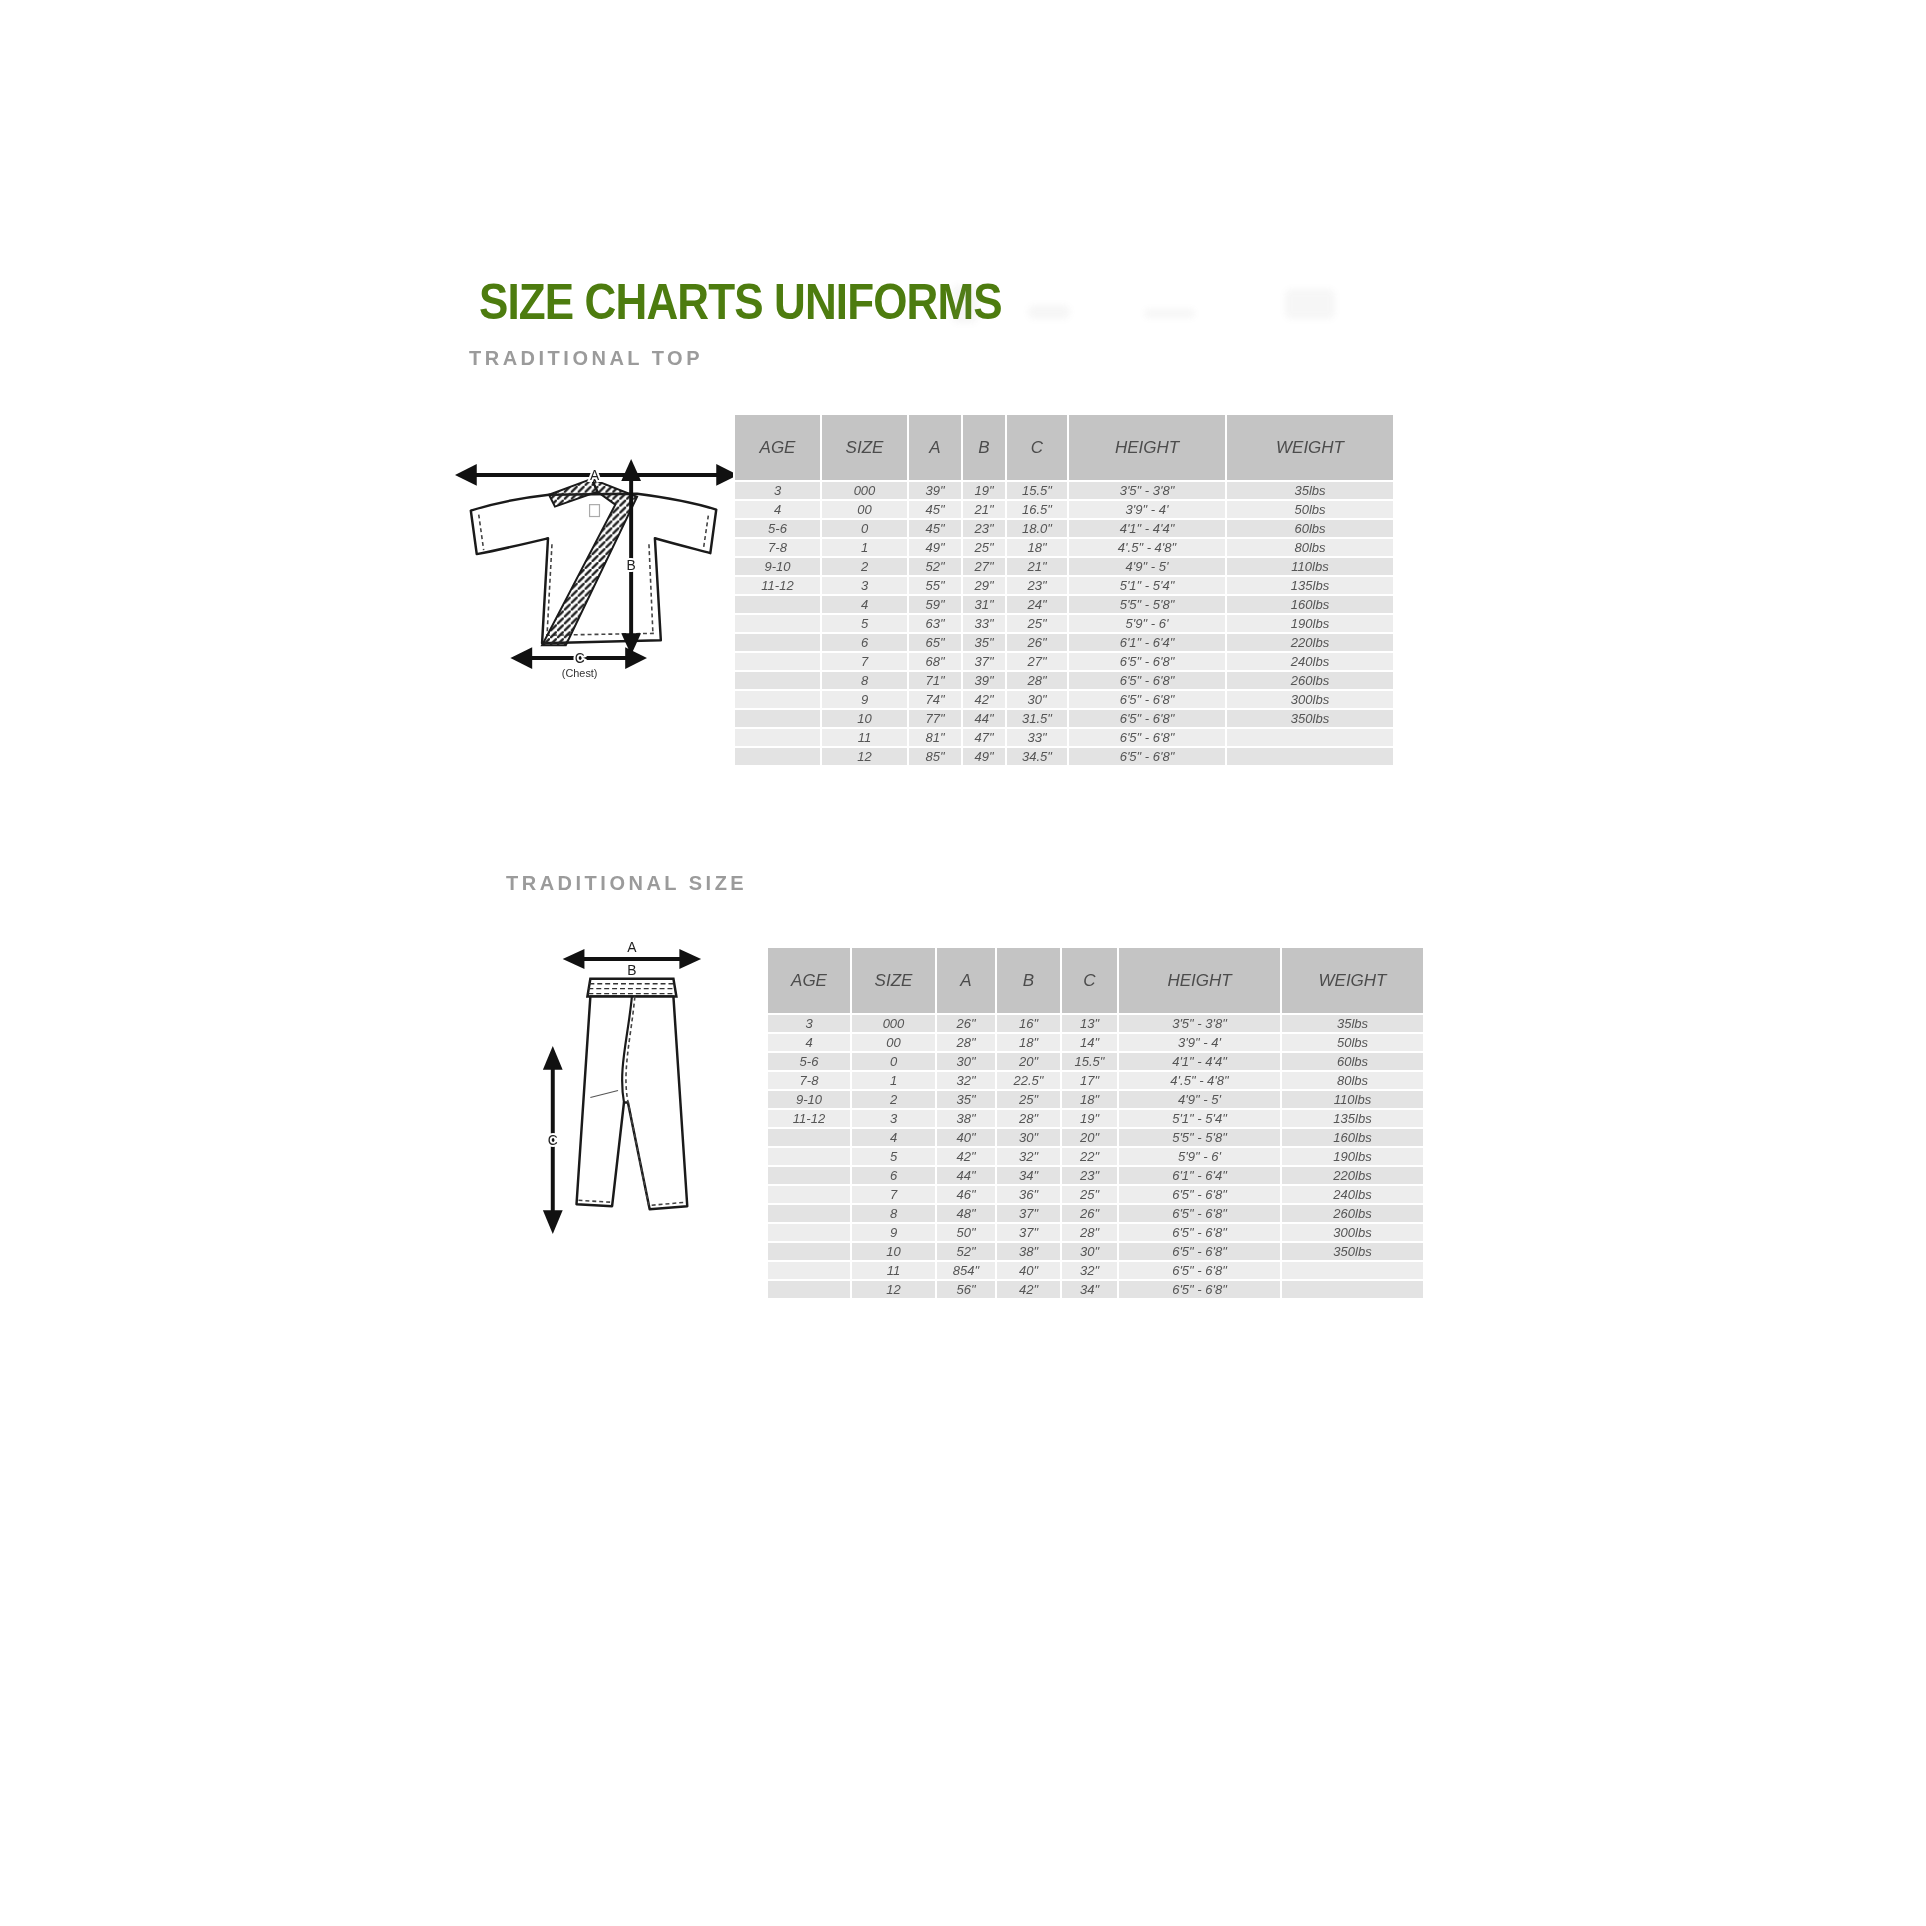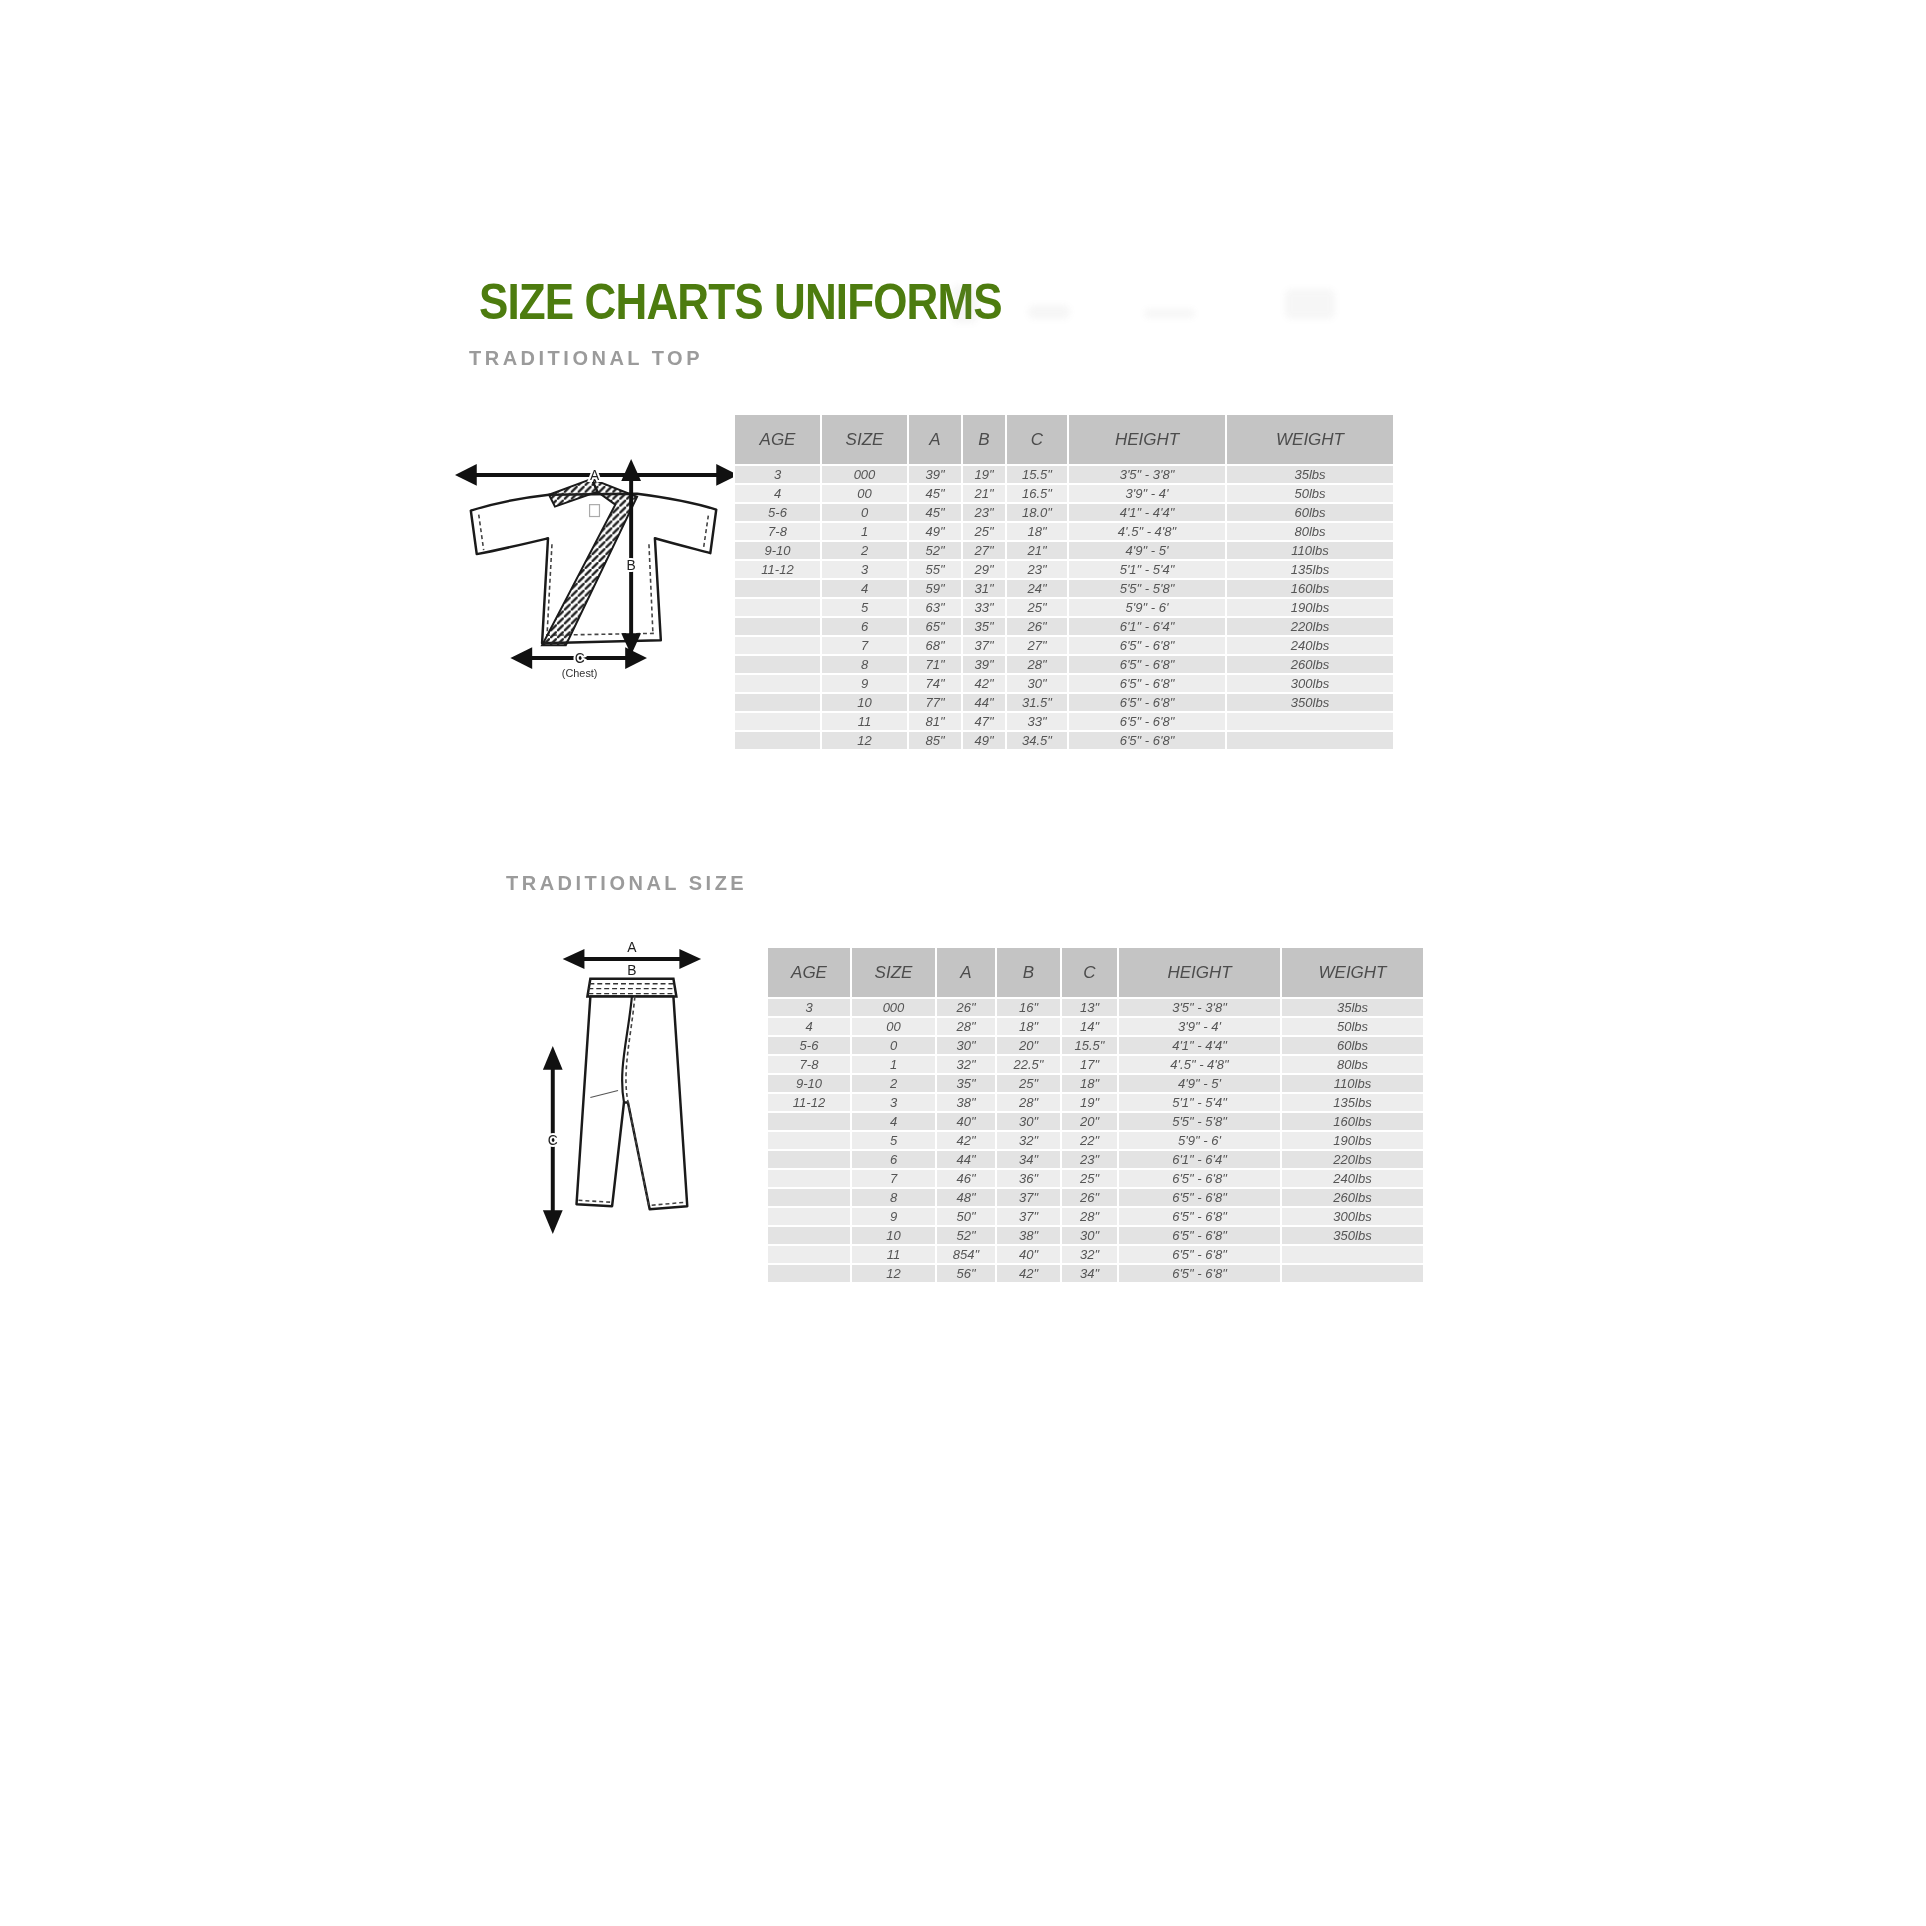--- a/index.html
+++ b/index.html
@@ -15,21 +15,21 @@
   #heading-top{left:469px;top:348px;}
   #heading-pant{left:506px;top:873px;}
 
   .smudge{position:absolute;background:#8a8a8a;opacity:.07;filter:blur(3px);border-radius:6px;}
 
   table.size-table{position:absolute;border-collapse:separate;border-spacing:2px;
       table-layout:fixed;background:#fff;}
   #table-top{left:733px;top:413px;width:647px;}
   #table-pant{left:766px;top:946px;width:645px;}
   .size-table th{background:#c4c4c4;color:#4c4c4c;font-style:italic;font-weight:normal;
-      font-size:17px;height:41px;padding:4px;text-align:center;overflow:hidden;}
+      font-size:17px;height:41px;padding:12px;text-align:center;overflow:hidden;}
   .size-table td{font-style:italic;font-size:13px;color:#555;text-align:center;height:17px;
       padding:0;overflow:hidden;white-space:nowrap;}
   .size-table tbody tr:nth-child(odd) td{background:#e3e3e3;}
   .size-table tbody tr:nth-child(even) td{background:#ededed;}
 
   .diagram{position:absolute;}
   #diagram-top{left:453px;top:451px;}
   #diagram-pant{left:533px;top:939px;}
   .diagram text{font-family:"Liberation Sans",sans-serif;font-size:14px;fill:#222;
       paint-order:stroke;stroke:#fff;stroke-width:4px;text-anchor:middle;}

